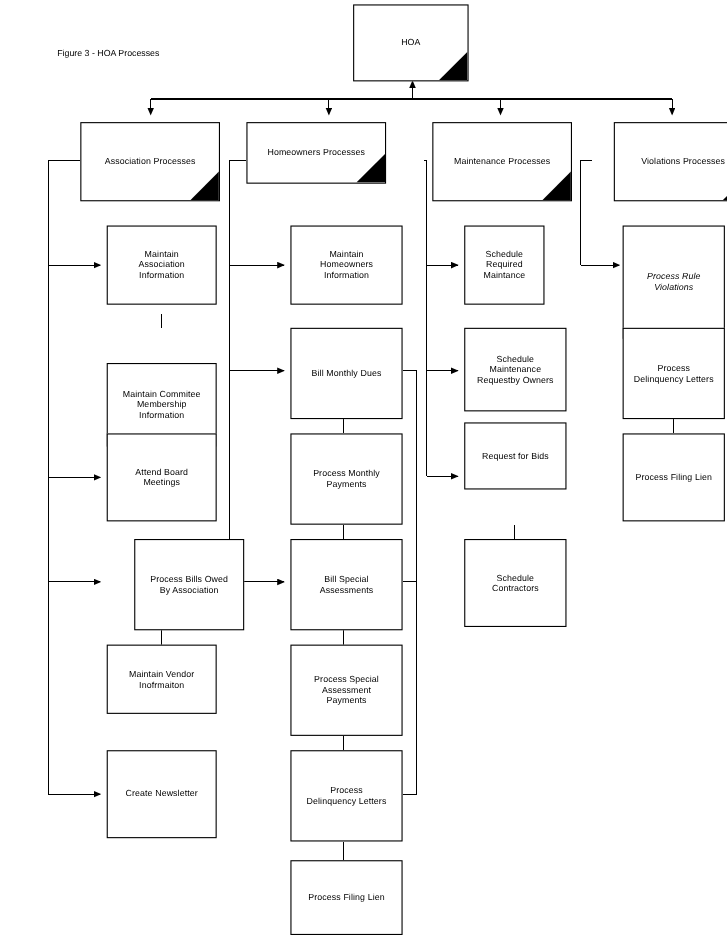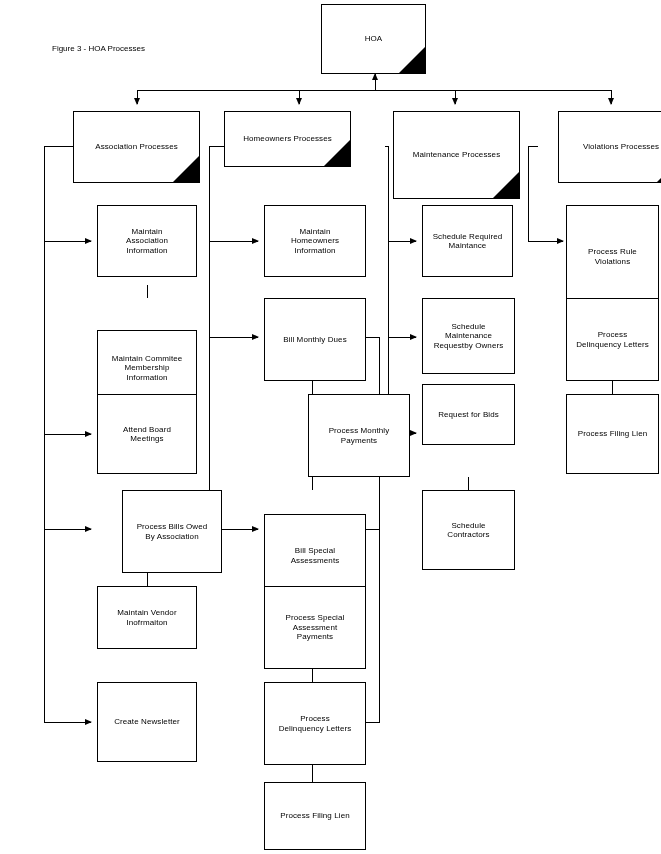--- a/index.html
+++ b/index.html
@@ -143,21 +143,21 @@
   </div>
 
   <div class="node lvl0 corner" style="left:321px; top:4px; width:105px; height:70px;">
     <span class="node-label">HOA</span>
   </div>
 
   <div class="node lvl1 corner" style="left:224px; top:111px; width:127px; height:56px;">
     <span class="node-label">Homeowners Processes</span>
   </div>
 
-  <div class="node lvl1 corner" style="left:393px; top:111px; width:127px; height:88px;">
+  <div class="node lvl1 corner" style="left:393px; top:111px; width:127px; height:72px;">
     <span class="node-label">Maintenance Processes</span>
   </div>
 
   <div class="node lvl1 corner" style="left:538px; top:111px; width:126px; height:72px;margin-left:20px;">
     <span class="node-label">Violations Processes</span>
   </div>
 
   <div class="node" style="left:97px; top:205px; width:100px; height:72px;">
     <span class="node-label">Maintain
 Association
@@ -192,66 +192,66 @@
   <div class="node" style="left:264px; top:205px; width:102px; height:72px;">
     <span class="node-label">Maintain
 Homeowners
 Information</span>
   </div>
 
   <div class="node" style="left:264px; top:298px; width:102px; height:83px;">
     <span class="node-label">Bill Monthly Dues</span>
   </div>
 
-  <div class="node" style="left:264px; top:394px; width:102px; height:83px;margin-left:44px;">
+  <div class="node" style="left:264px; top:394px; width:102px; height:83px;">
     <span class="node-label">Process Monthly
 Payments</span>
   </div>
 
-  <div class="node" style="left:264px; top:490px; width:102px; height:83px;margin-top:24px;">
+  <div class="node" style="left:264px; top:490px; width:102px; height:83px;">
     <span class="node-label">Bill Special
 Assessments</span>
   </div>
 
   <div class="node" style="left:264px; top:586px; width:102px; height:83px;">
     <span class="node-label">Process Special
 Assessment
 Payments</span>
   </div>
 
   <div class="node" style="left:264px; top:682px; width:102px; height:83px;">
     <span class="node-label">Process
 Delinquency Letters</span>
   </div>
 
   <div class="node" style="left:264px; top:782px; width:102px; height:68px;">
     <span class="node-label">Process Filing Lien</span>
   </div>
 
-  <div class="node" style="left:422px; top:205px; width:91px; height:72px;">
+  <div class="node" style="left:422px; top:205px; width:73px; height:72px;">
     <span class="node-label">Schedule Required
 Maintance</span>
   </div>
 
   <div class="node" style="left:422px; top:298px; width:93px; height:76px;">
     <span class="node-label">Schedule
 Maintenance
 Requestby Owners</span>
   </div>
 
   <div class="node" style="left:422px; top:384px; width:93px; height:61px;">
     <span class="node-label">Request for Bids</span>
   </div>
 
   <div class="node" style="left:422px; top:490px; width:93px; height:80px;">
     <span class="node-label">Schedule
 Contractors</span>
   </div>
 
-  <div class="node" style="left:566px; top:205px; width:93px; height:103px;">
+  <div class="node" style="left:566px; top:205px; width:93px; height:103px;font-style:italic;">
     <span class="node-label">Process Rule
 Violations</span>
   </div>
 
   <div class="node" style="left:566px; top:298px; width:93px; height:83px;">
     <span class="node-label">Process
 Delinquency Letters</span>
   </div>
 
   <div class="node" style="left:566px; top:394px; width:93px; height:80px;">

